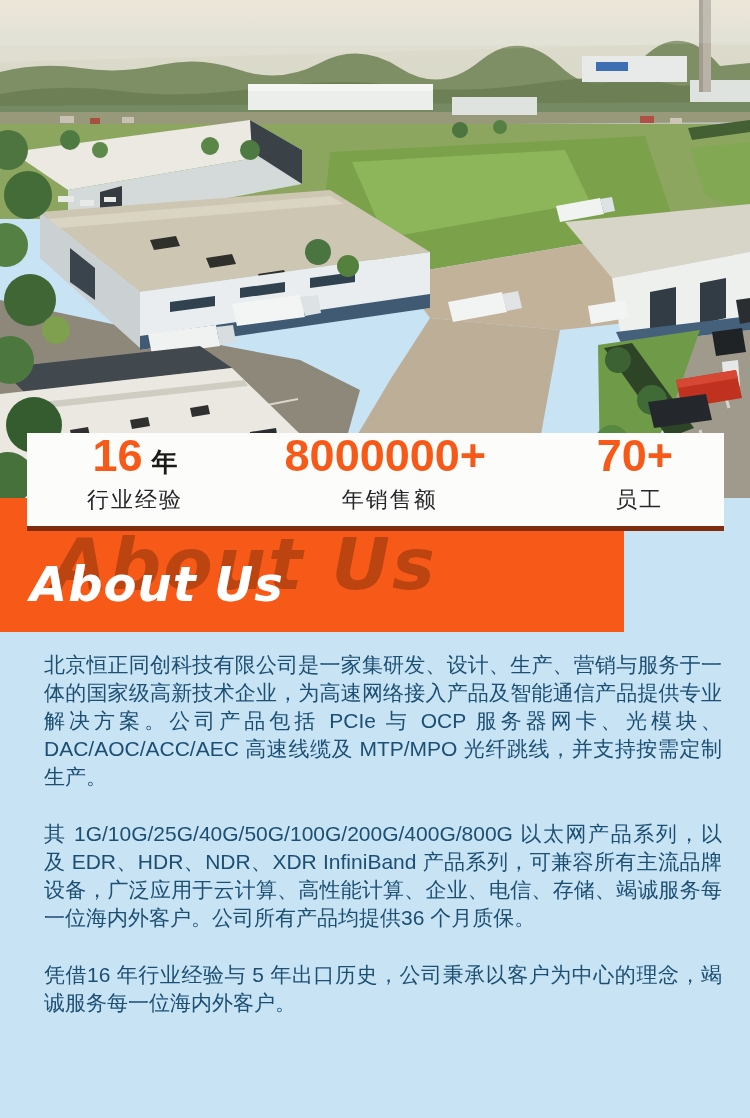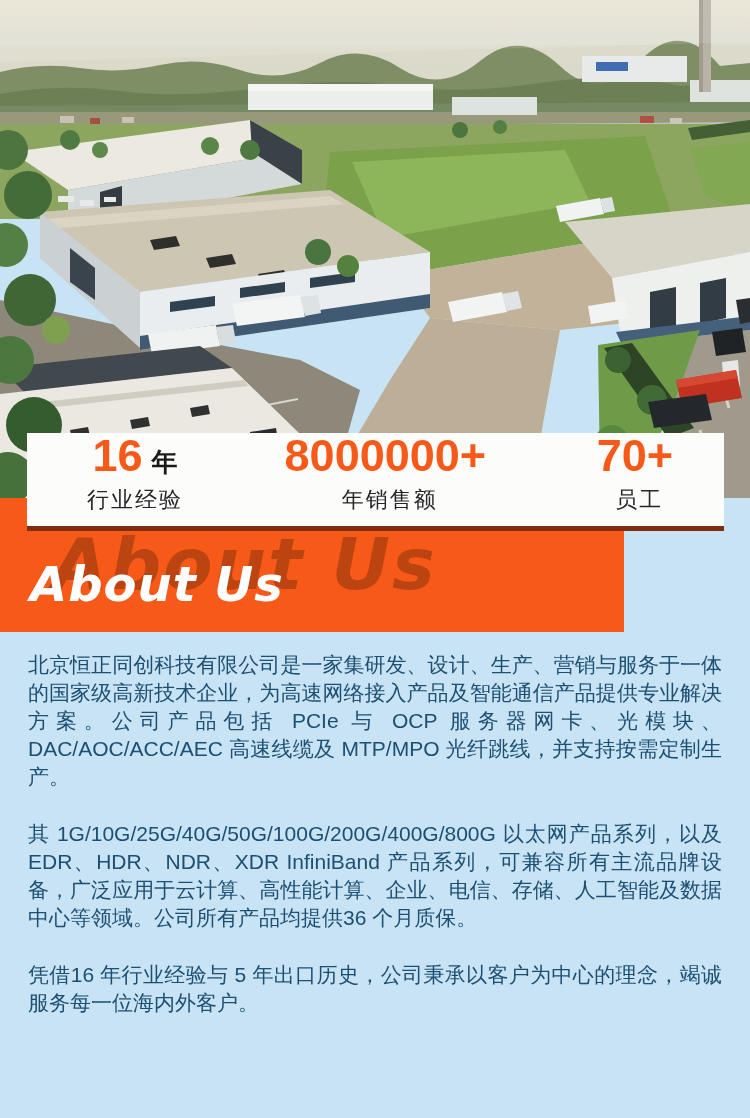--- a/index.html
+++ b/index.html
@@ -44,21 +44,21 @@
     letter-spacing:0px; white-space:nowrap;
   }
   .stat-unit { font-size:26px; font-weight:600; color:#1a1a1a; margin-left:9px; }
   .stat-label {
     font-size:22px; color:#26262a; margin-top:7px; letter-spacing:2px;
     white-space:nowrap;
   }
   
   .content {
     position:absolute; top:632px; left:0; right:0; bottom:0;
-    background:#c7e3f4; padding:19px 28px 0 28px; box-sizing:border-box;
+    background:#c7e3f4; padding:19px 28px 0 44px; box-sizing:border-box;
   }
   .content p {
     margin:0 0 29px 0;
     font-size:21px; line-height:28px; color:#1d4f73;
     text-align:justify;
   }
 </style>
 </head>
 <body>
 
@@ -242,17 +242,17 @@
     <div class="stat">
       <div class="stat-value">
         <span>70+</span><span class="stat-unit"></span>
       </div>
       <div class="stat-label">员工</div>
     </div>
   </div>
 
   <div class="content">
     <p>北京恒正同创科技有限公司是一家集研发、设计、生产、营销与服务于一体的国家级高新技术企业，为高速网络接入产品及智能通信产品提供专业解决方案。公司产品包括 PCIe 与 OCP 服务器网卡、光模块、DAC/AOC/ACC/AEC 高速线缆及 MTP/MPO 光纤跳线，并支持按需定制生产。</p>
-    <p>其 1G/10G/25G/40G/50G/100G/200G/400G/800G 以太网产品系列，以及 EDR、HDR、NDR、XDR InfiniBand 产品系列，可兼容所有主流品牌设备，广泛应用于云计算、高性能计算、企业、电信、存储、人工智能及数据中心等领域。公司所有产品均提供36 个月质保。</p>
+    <p>其 1G/10G/25G/40G/50G/100G/200G/400G/800G 以太网产品系列，以及 EDR、HDR、NDR、XDR InfiniBand 产品系列，可兼容所有主流品牌设备，广泛应用于云计算、高性能计算、企业、电信、存储、竭诚服务每一位海内外客户。公司所有产品均提供36 个月质保。</p>
     <p>凭借16 年行业经验与 5 年出口历史，公司秉承以客户为中心的理念，竭诚服务每一位海内外客户。</p>
   </div>
 
 </div>
 
 </body></html>

